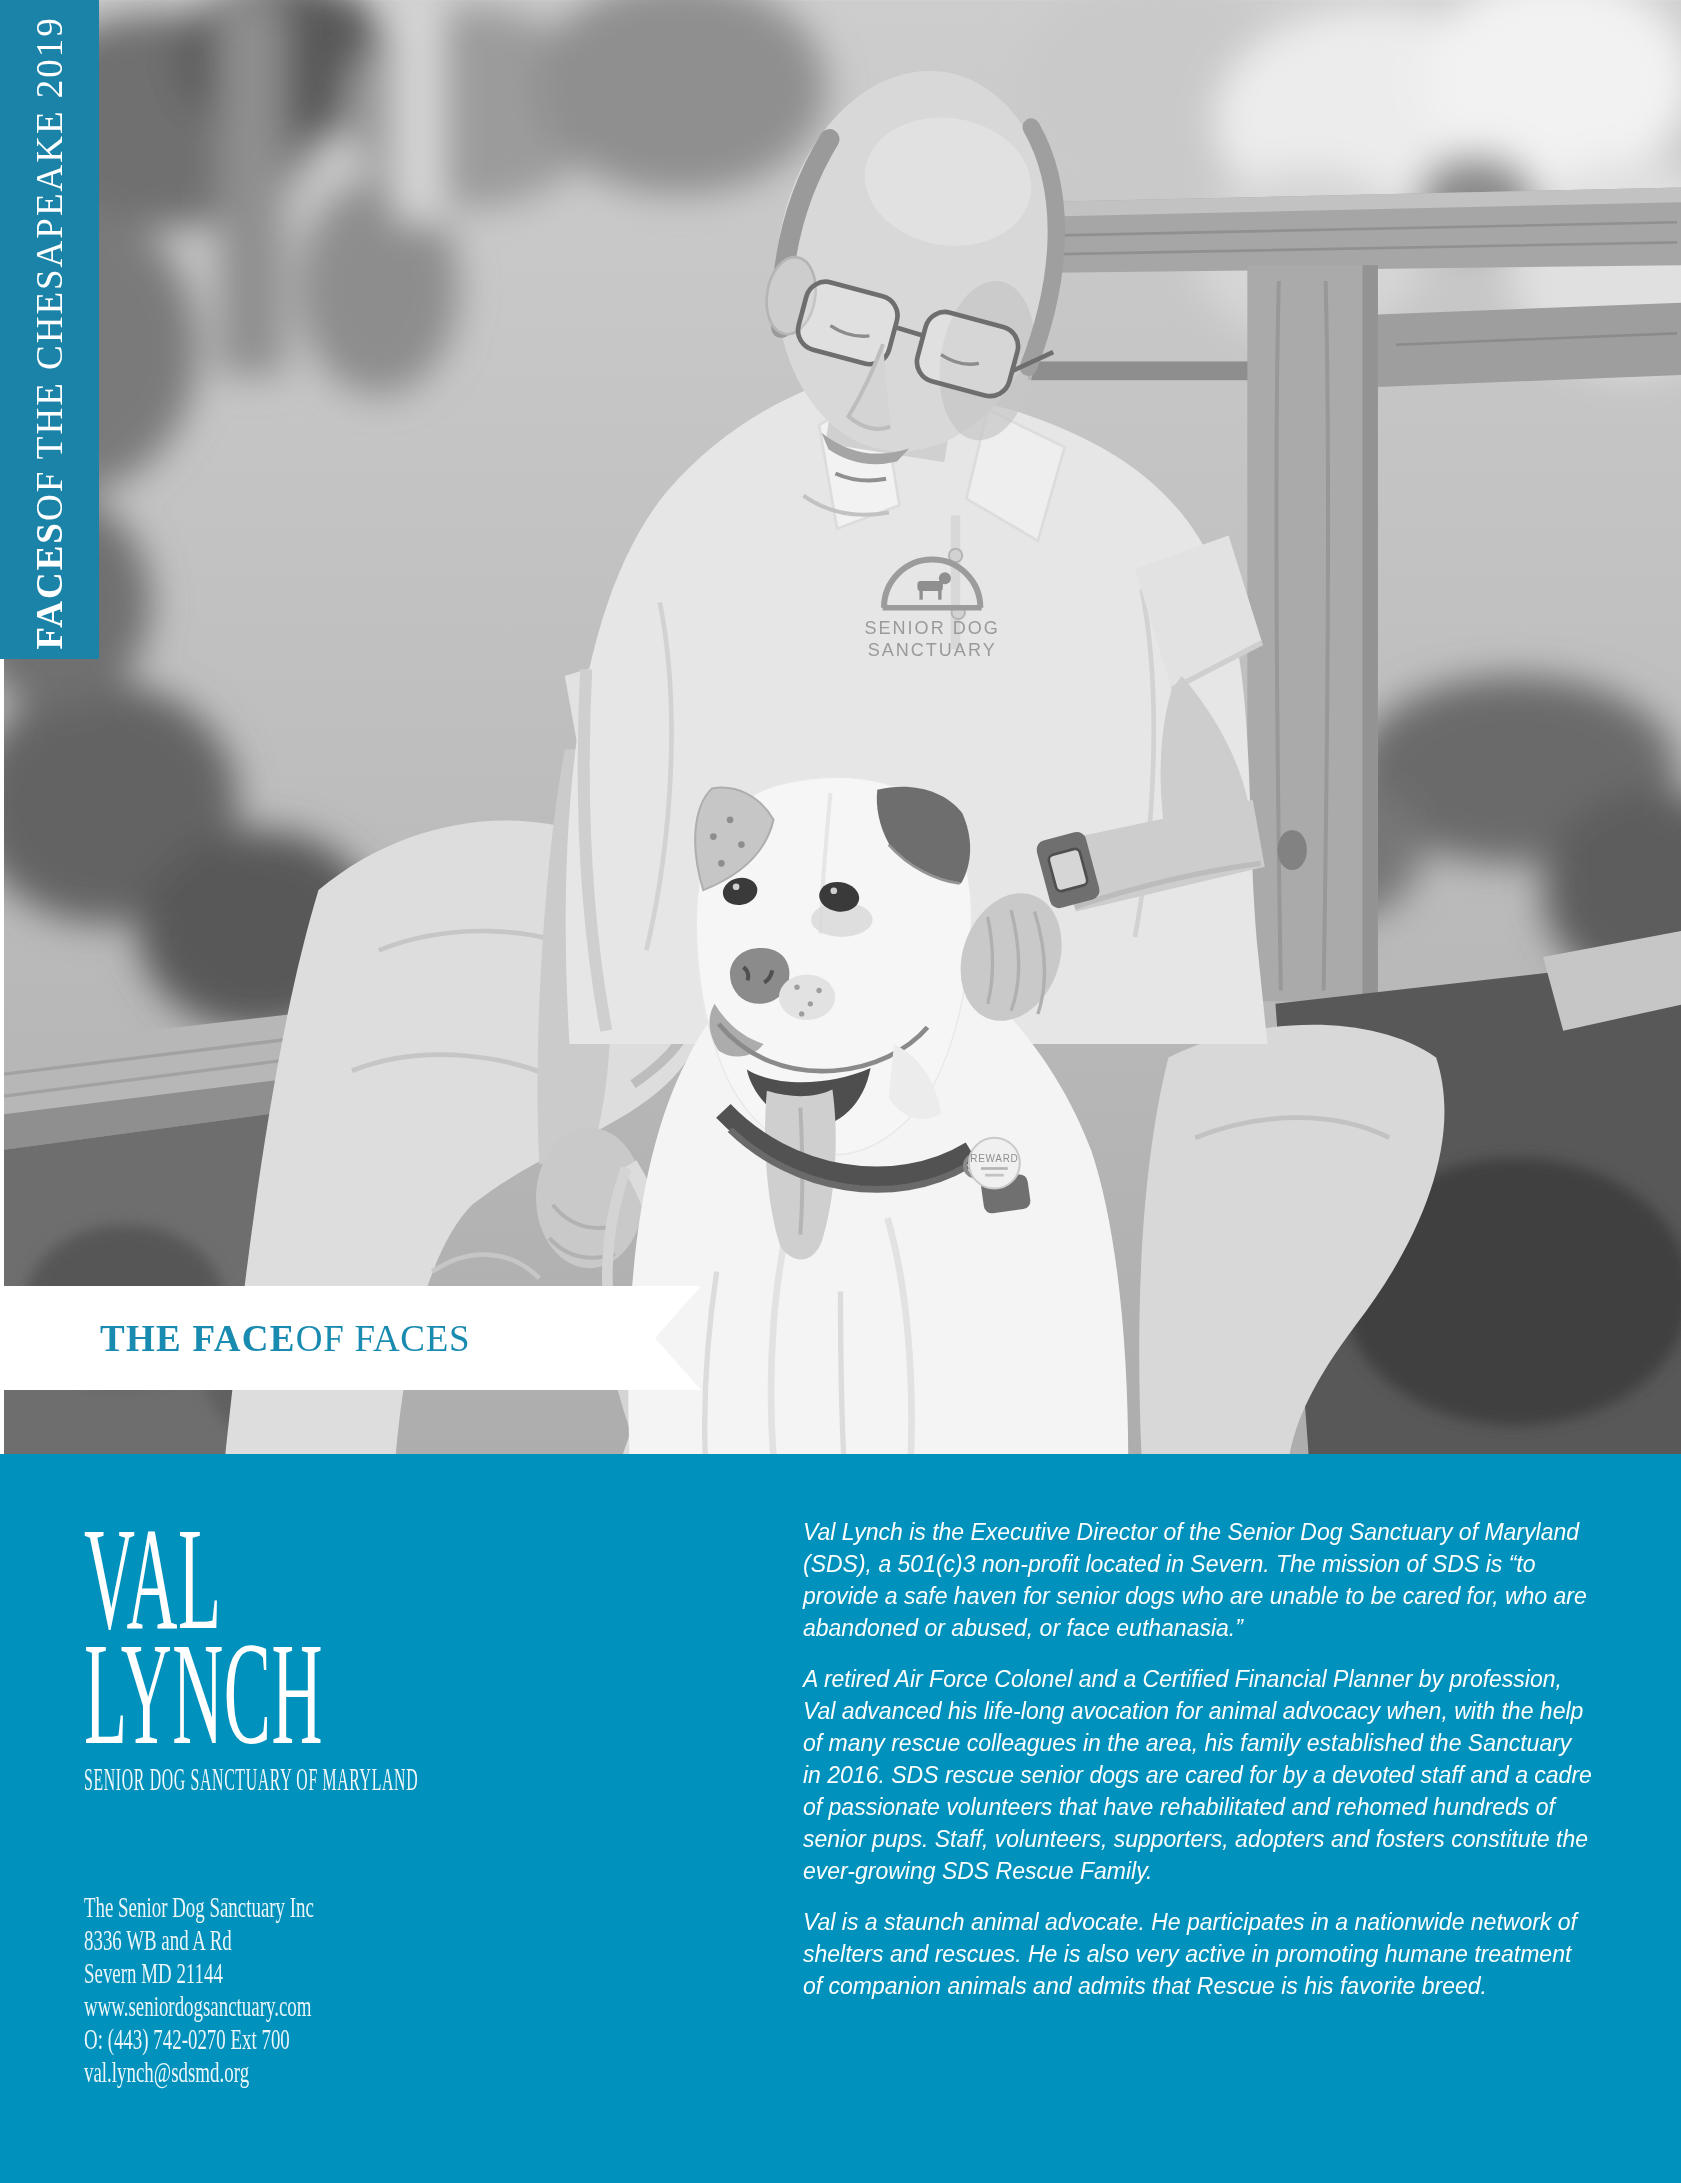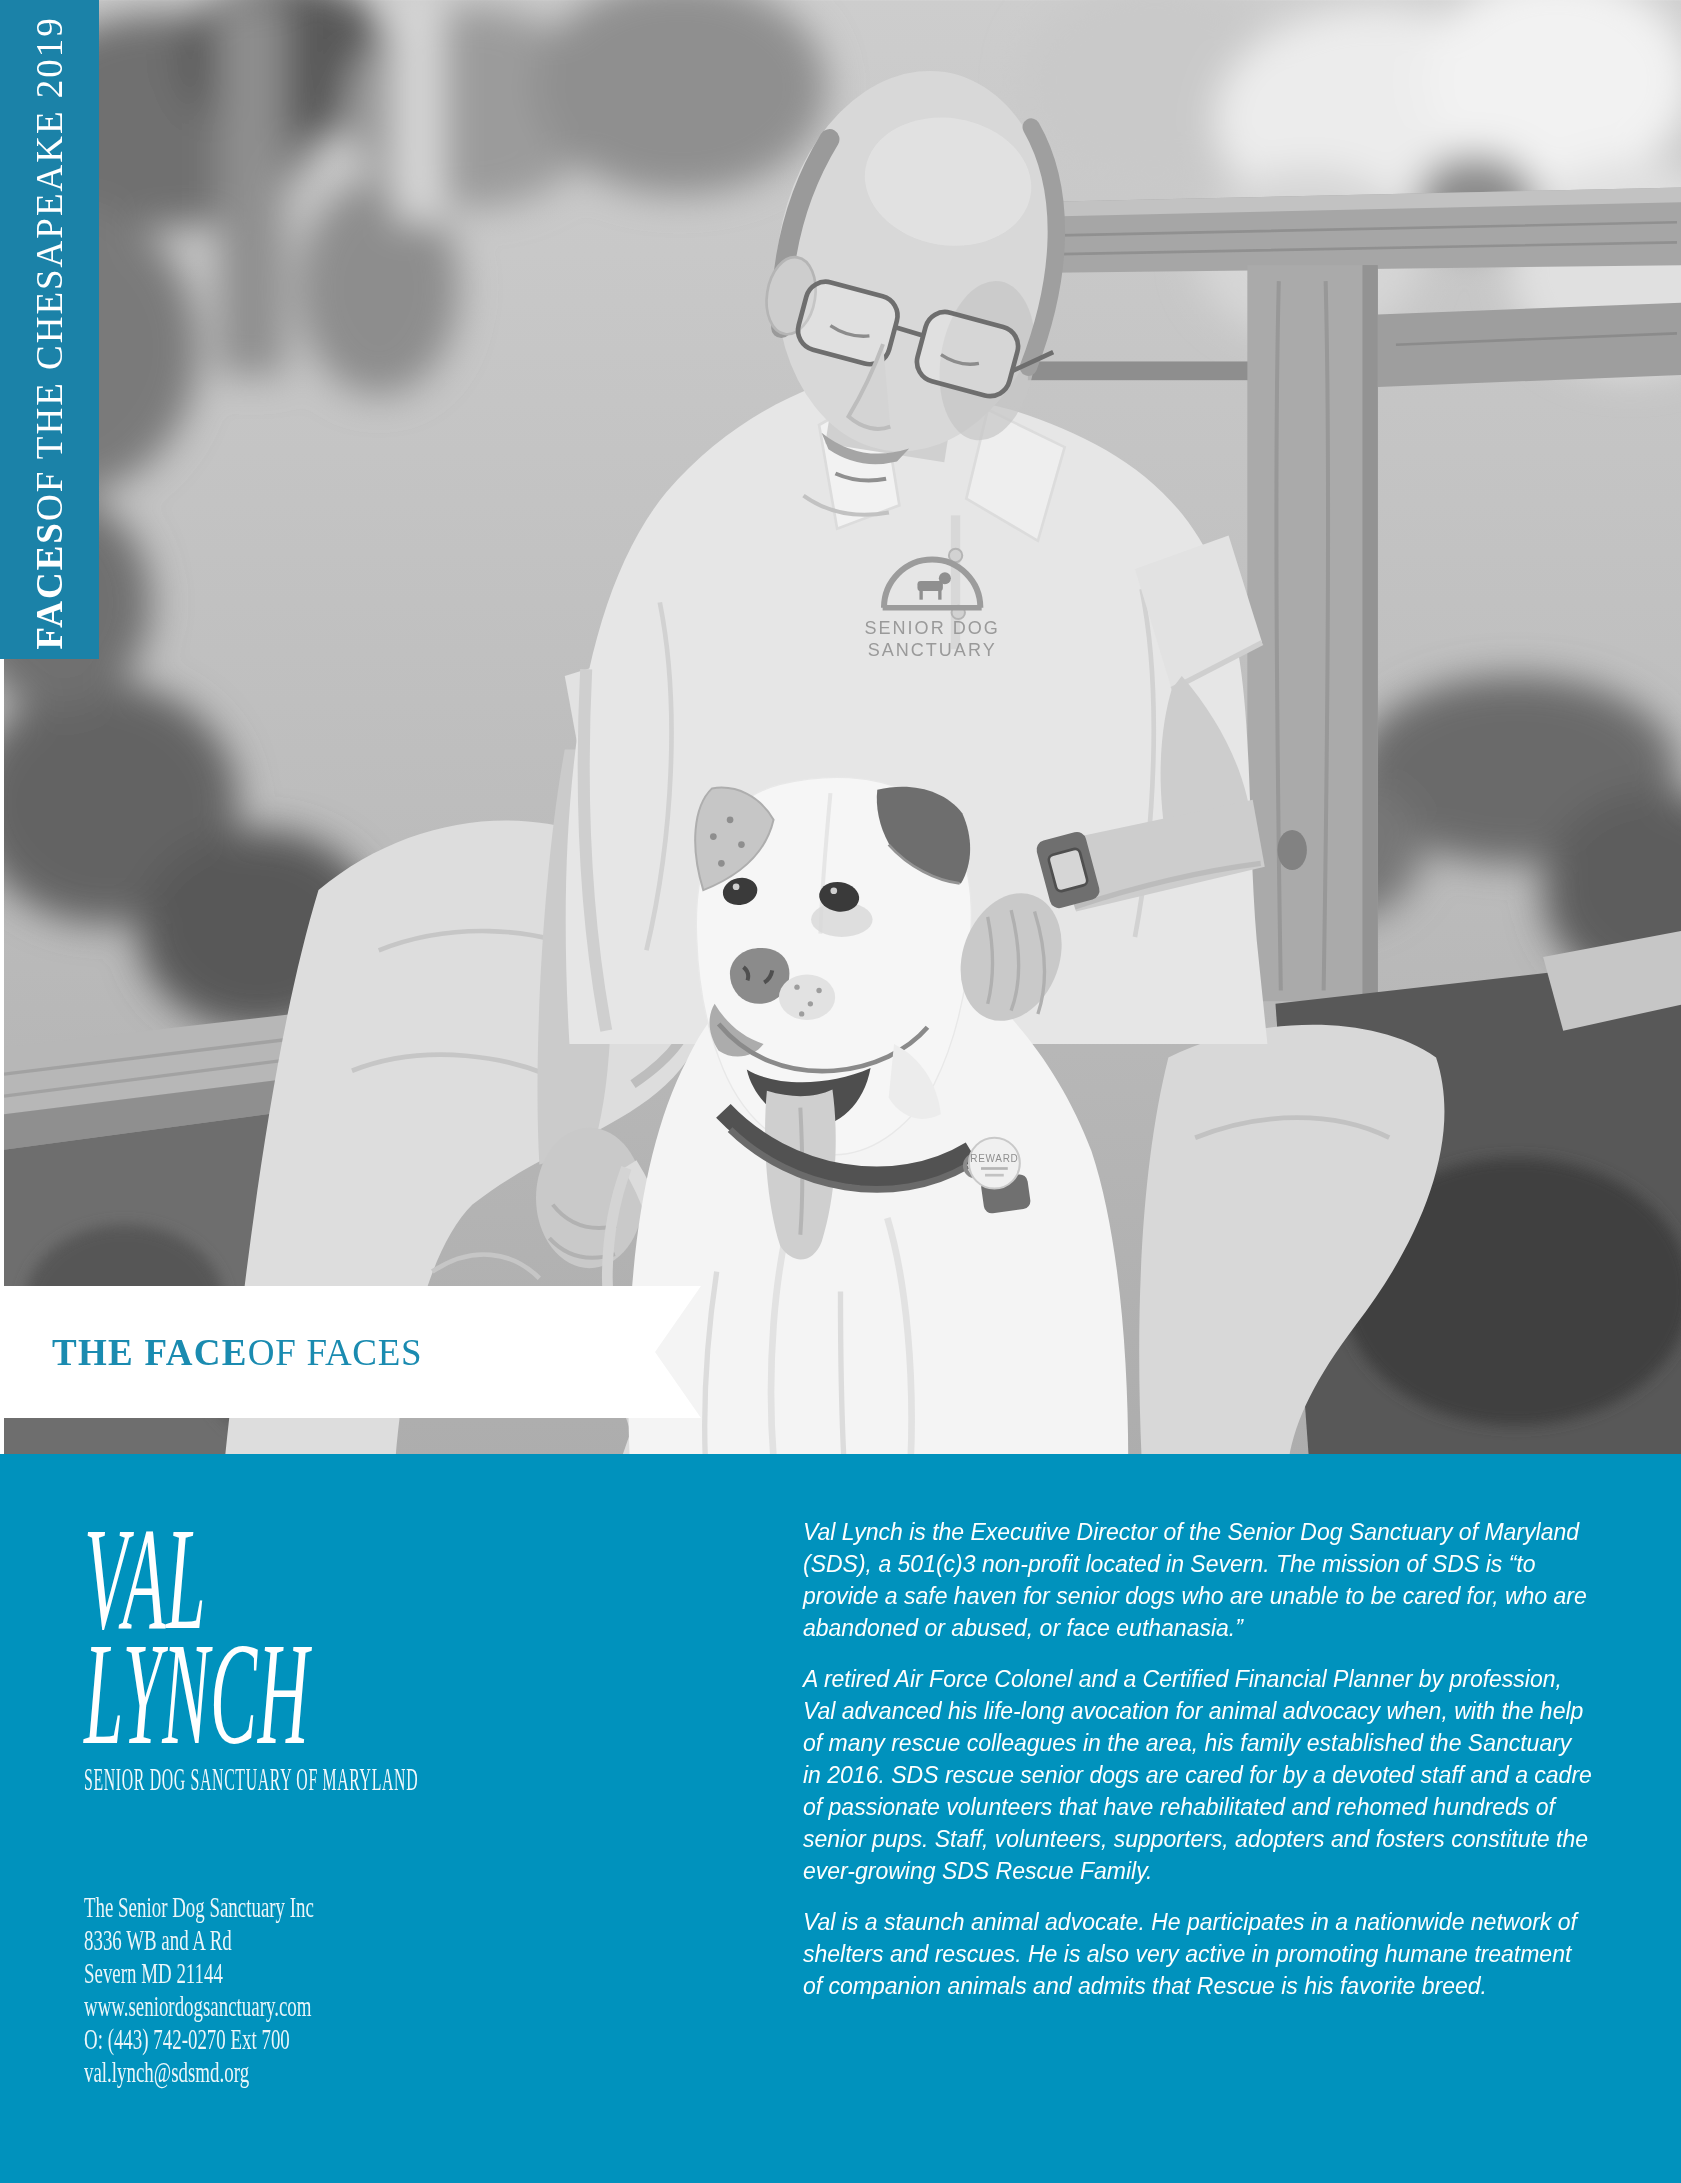--- a/index.html
+++ b/index.html
@@ -3,28 +3,28 @@
 <meta charset="utf-8">
 <style>
   html,body{margin:0;padding:0;background:#ffffff;}
   .page{position:relative;width:1681px;height:2183px;overflow:hidden;background:#ffffff;font-family:"Liberation Serif",serif;}
   .photo-wrap{position:absolute;left:4px;top:0;width:1681px;height:1459px;}
   
   .side-banner{position:absolute;left:0;top:0;width:99px;height:659px;background:#1B82A8;z-index:4;}
   .side-banner .rot{position:absolute;left:0;top:659px;width:659px;height:99px;transform:rotate(-90deg);transform-origin:0 0;display:flex;align-items:center;padding-left:9.4px;box-sizing:border-box;color:#ffffff;font-size:37px;letter-spacing:2px;white-space:nowrap;}
   .side-banner .rot .b{font-weight:700;}
   
-  .ribbon{position:absolute;left:0;top:1286px;width:701px;height:132px;background:#ffffff;z-index:5;
+  .ribbon{position:absolute;left:0;top:1286px;width:701px;height:104px;background:#ffffff;z-index:5;
           clip-path:polygon(0 0,100% 0,calc(100% - 46px) 50%,100% 100%,0 100%);
-          display:flex;align-items:center;padding-left:52px;box-sizing:border-box;
+          display:flex;align-items:center;padding-left:100px;box-sizing:border-box;
           font-size:37px;letter-spacing:0.7px;color:#1A8BB0;white-space:nowrap;}
   .ribbon .b{font-weight:700;letter-spacing:1.3px;}
   
   .bottom{position:absolute;left:0;top:1454px;width:1681px;height:730px;background:#0092BD;z-index:3;color:#ffffff;}
-  .name-heading{position:absolute;left:84px;top:67px;font-size:147px;line-height:115px;letter-spacing:1.3px;color:#ffffff;font-style:italic;}
+  .name-heading{position:absolute;left:84px;top:67px;font-size:147px;line-height:115px;letter-spacing:1.3px;color:#ffffff;}
   .name-line{transform:scaleX(0.48);transform-origin:0 50%;white-space:nowrap;}
   .subtitle{position:absolute;left:84px;top:308px;font-size:31px;letter-spacing:1.3px;transform:scaleX(0.51);transform-origin:0 0;white-space:nowrap;color:#F2FAFD;}
   .contact{position:absolute;left:84px;top:436px;font-size:30px;line-height:33px;transform:scaleX(0.63);transform-origin:0 0;color:#EAF6FA;white-space:nowrap;}
   .right-col{position:absolute;left:803px;top:62px;width:790px;font-family:"Liberation Sans",sans-serif;font-size:23px;line-height:32px;color:#FDFFFF;font-style:italic;}
   .right-col p{margin:0 0 19px 0;}
 </style>
 </head>
 <body>
 
 <div class="page">

